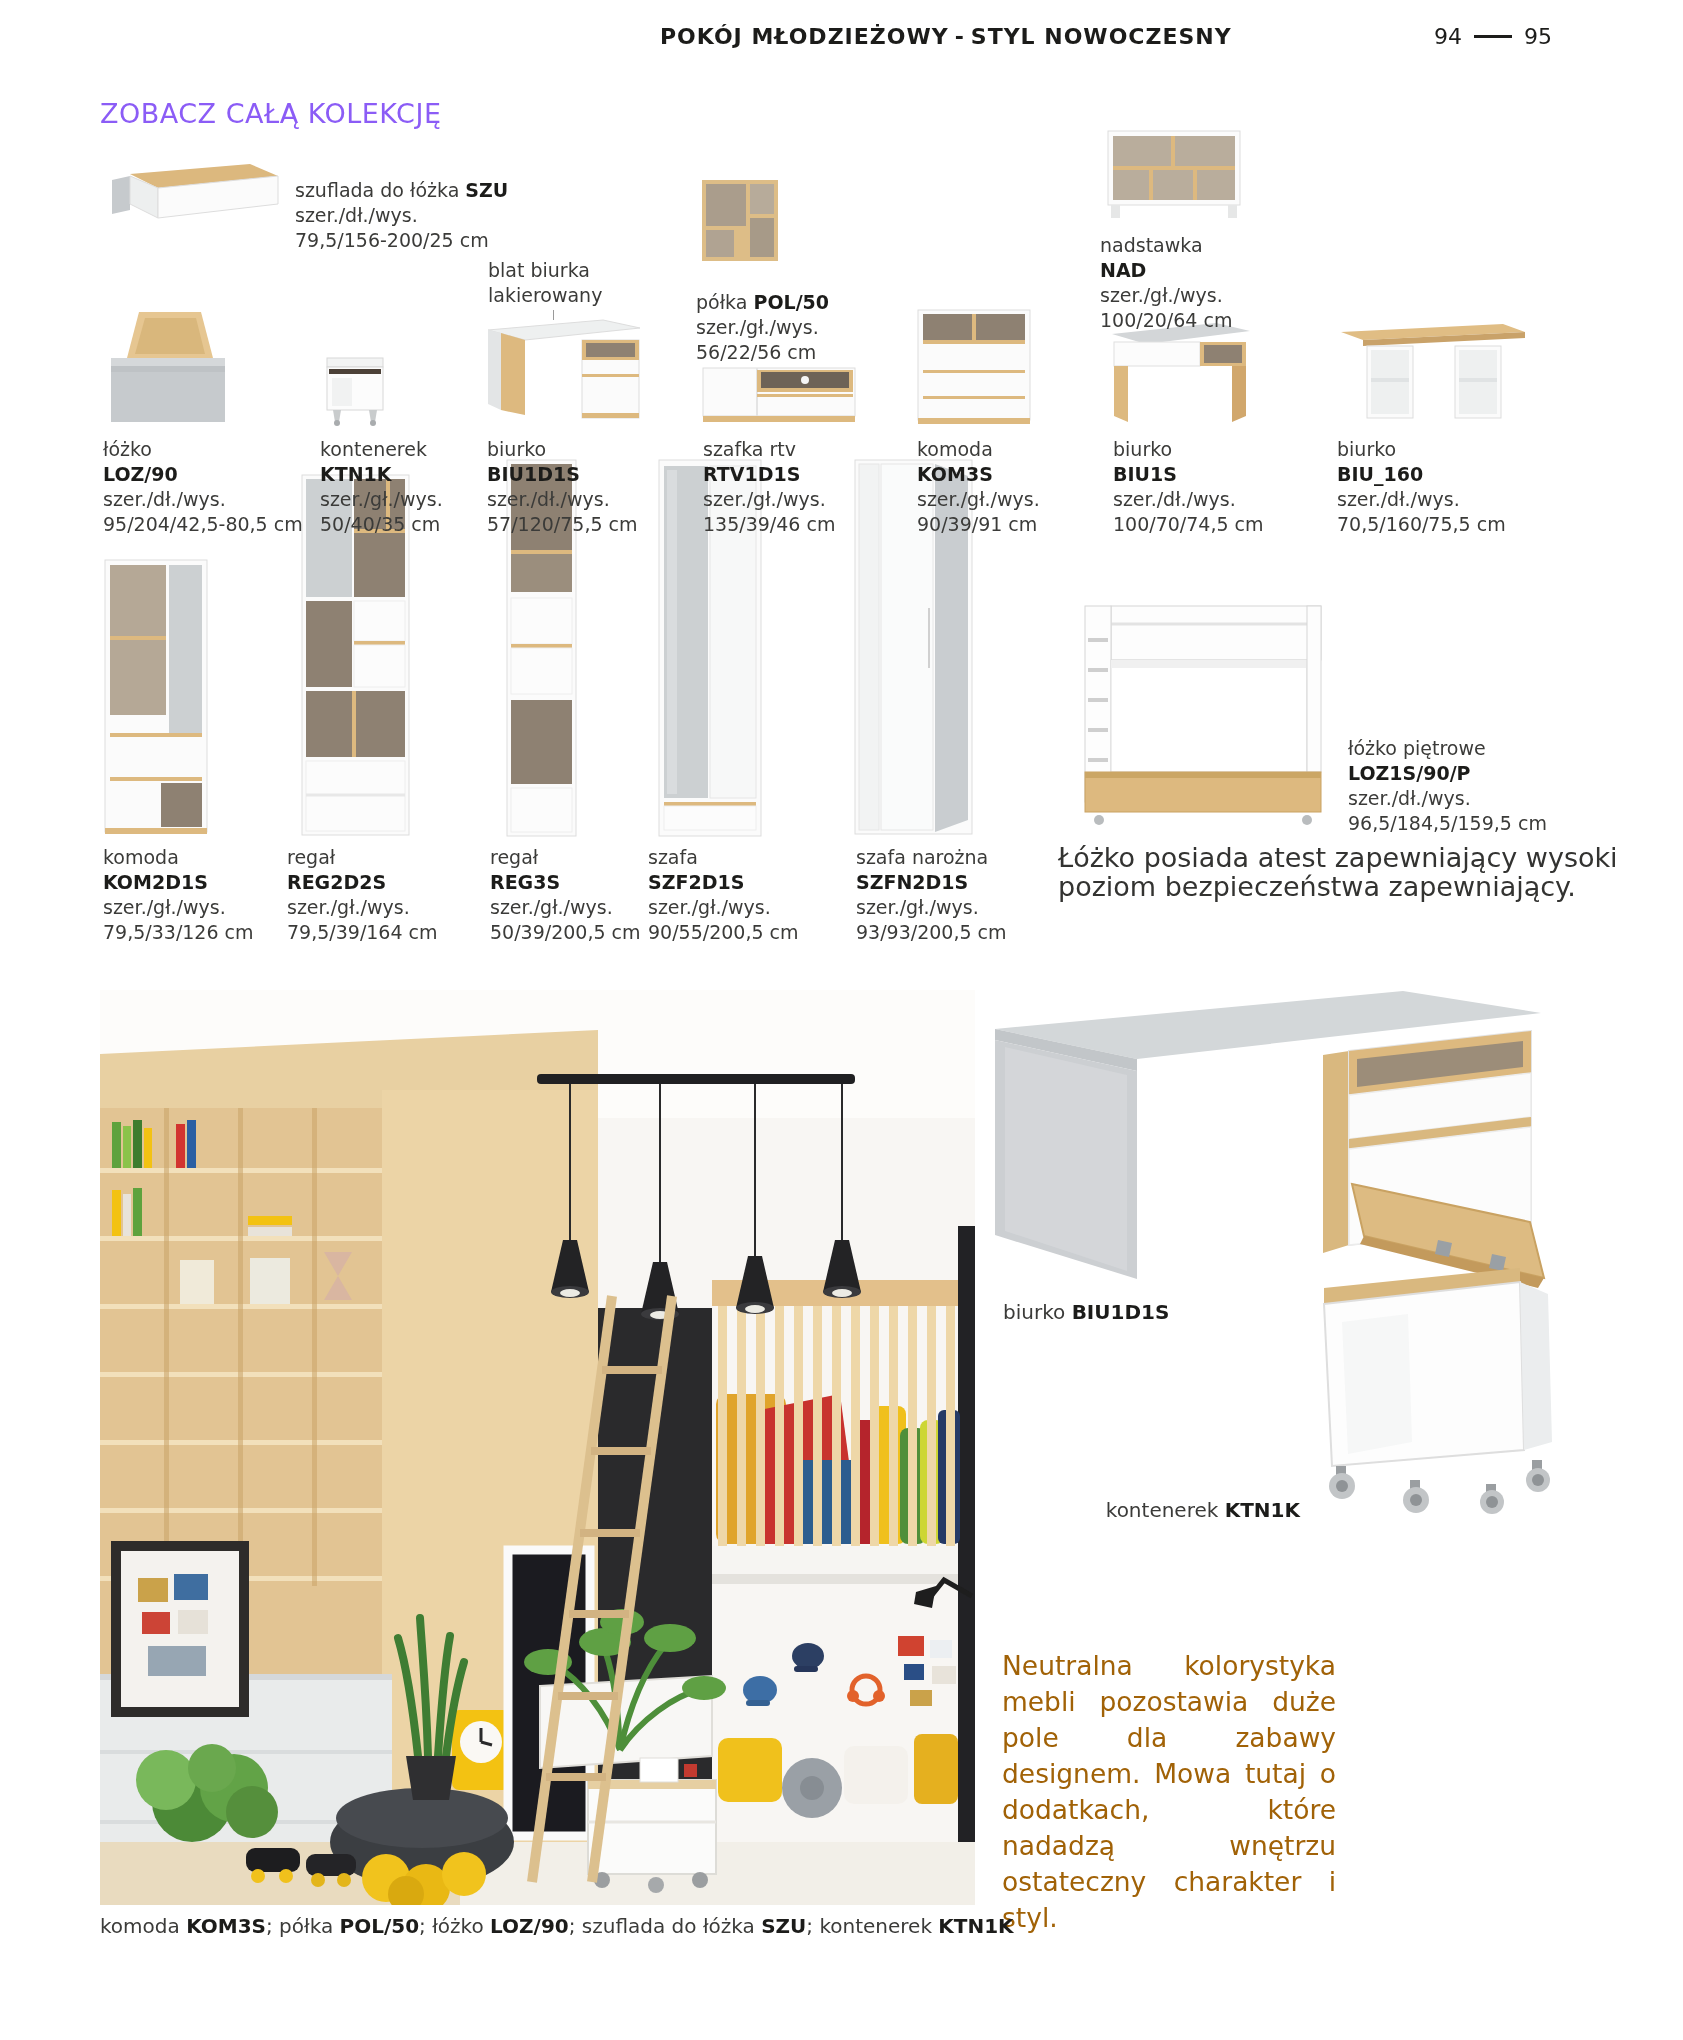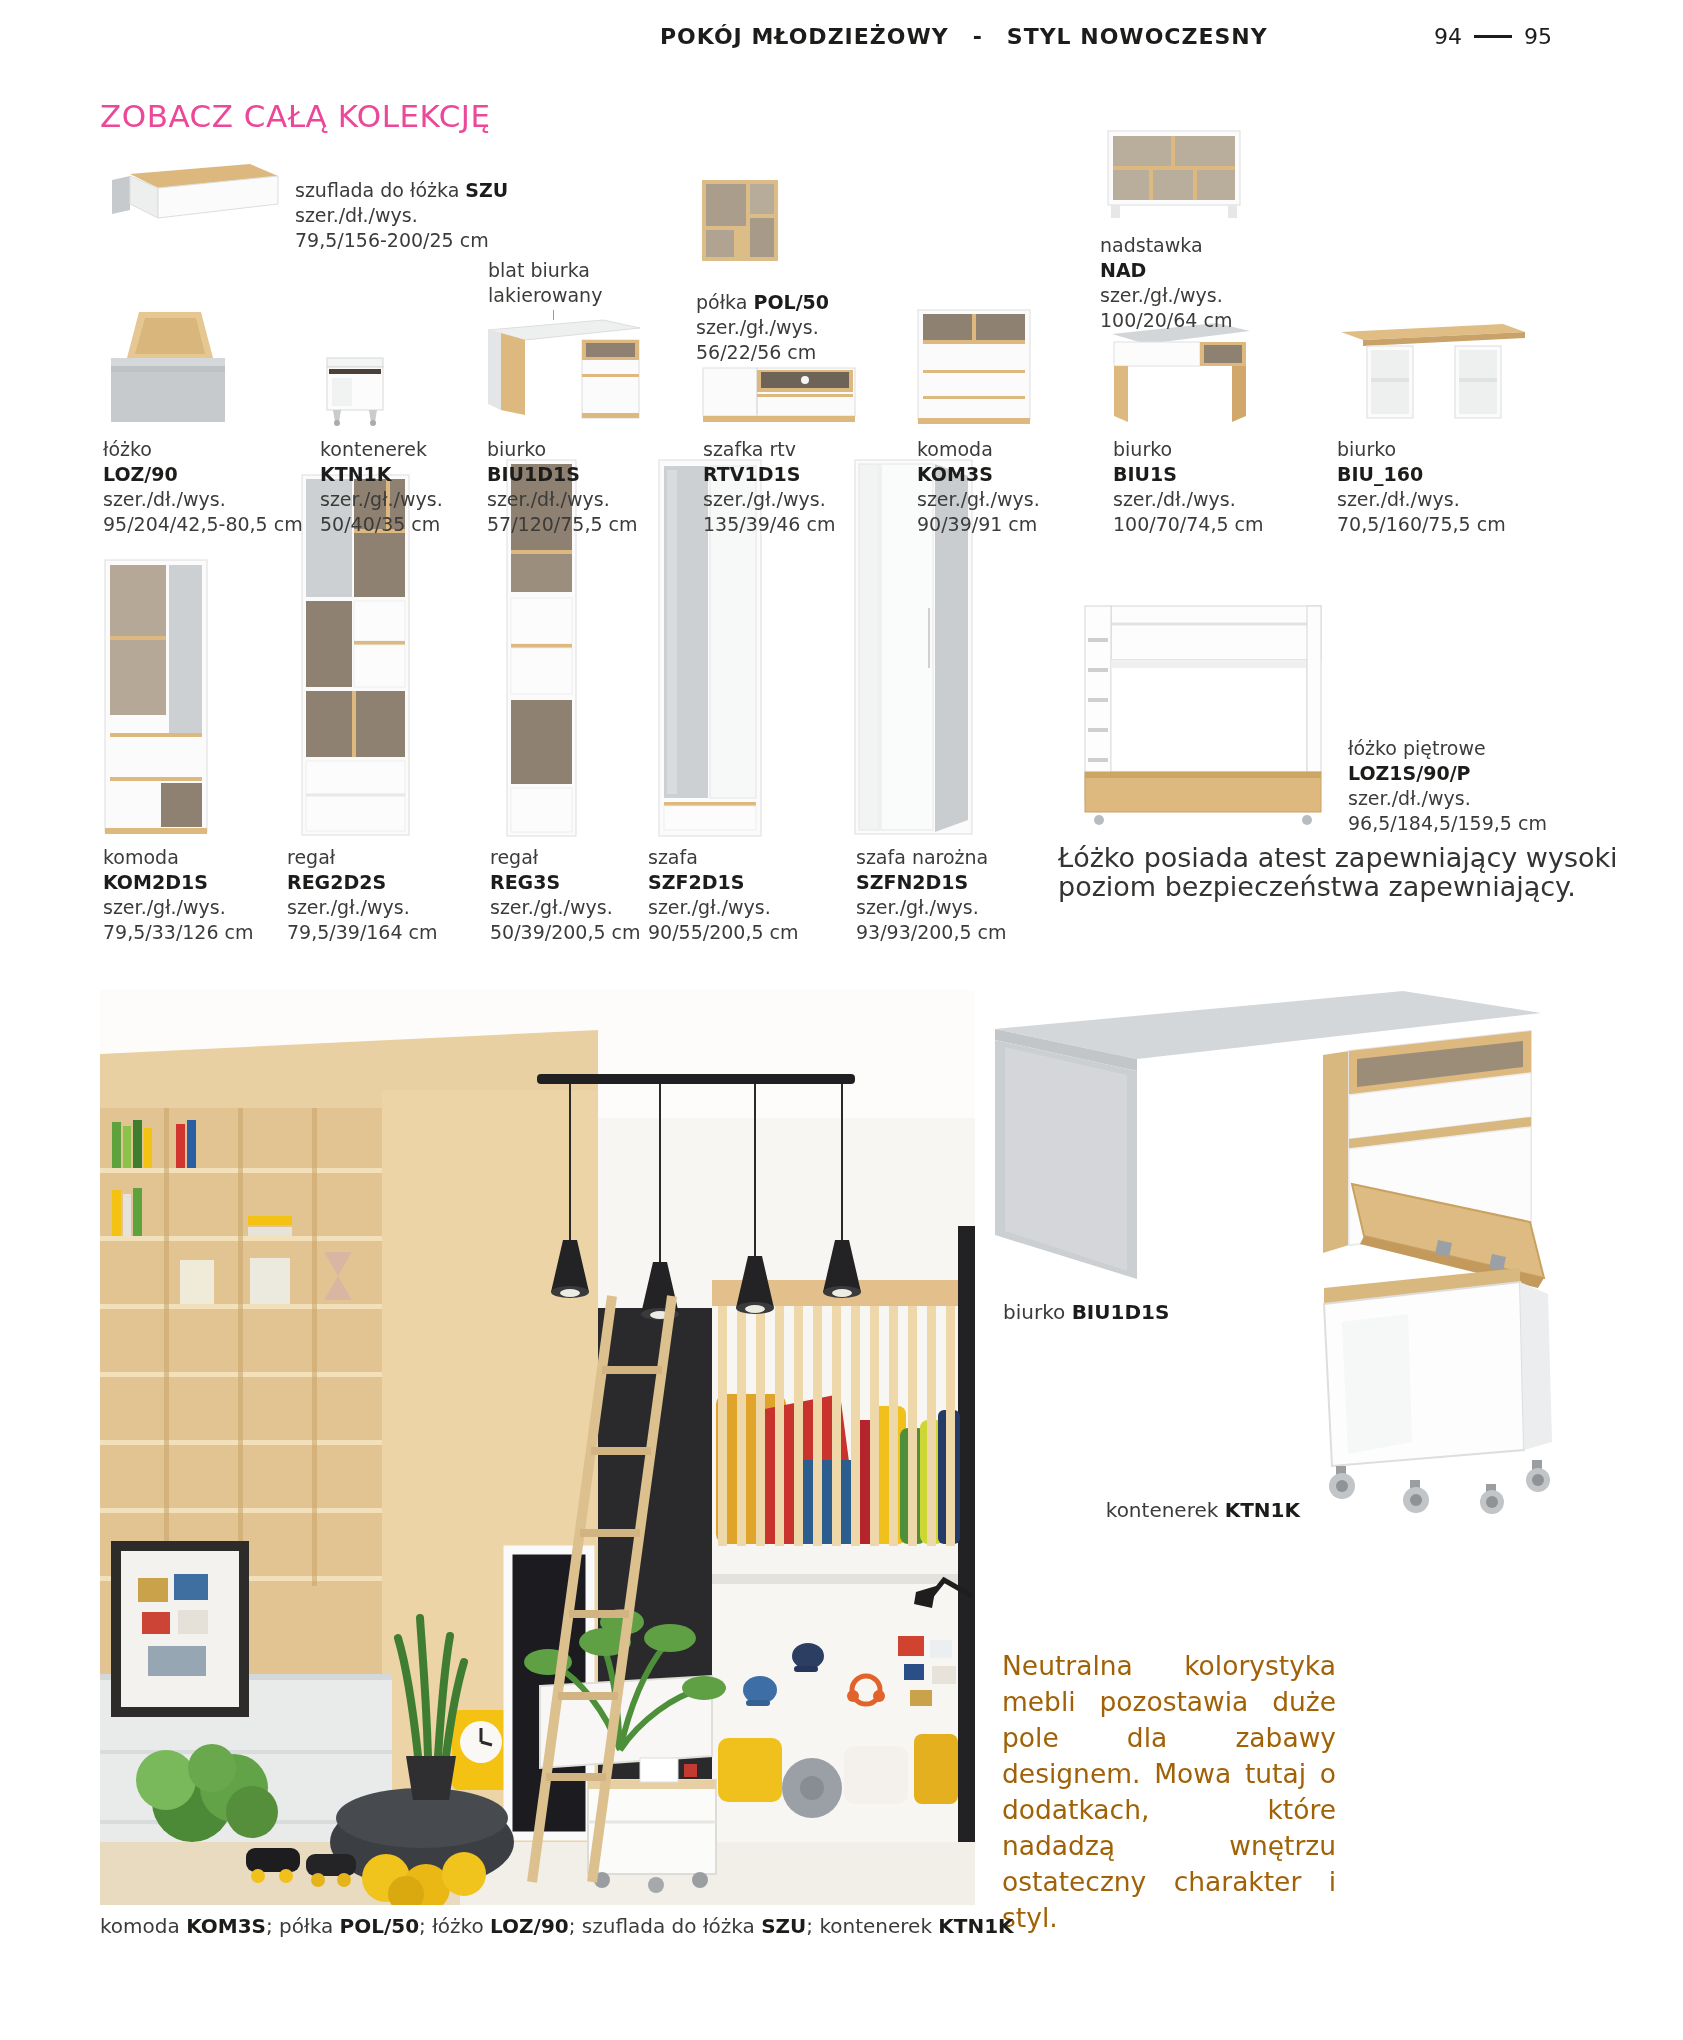--- a/index.html
+++ b/index.html
@@ -1,24 +1,24 @@
 <!DOCTYPE html>
 <html><head>
 <meta charset="utf-8">
 <style>
   html,body{margin:0;padding:0;background:#ffffff;}
   body{font-family:"DejaVu Sans","Liberation Sans",sans-serif;color:#3b3b39;}
   .page{position:relative;width:1683px;height:2040px;background:#fff;overflow:hidden;}
   .abs{position:absolute;}
-  .hdr{position:absolute;left:660px;top:24px;display:flex;gap:24px;align-items:center;
+  .hdr{position:absolute;left:660px;top:24px;display:flex;gap:6px;align-items:center;
        font-weight:700;font-size:22px;letter-spacing:1px;color:#1c1c1a;}
   .pages{position:absolute;left:1434px;top:24px;display:flex;gap:12px;align-items:center;
        font-weight:400;font-size:22px;color:#1c1c1a;}
   .pgdash{display:inline-block;width:38px;height:3px;background:#1c1c1a;}
-  .coll-head{position:absolute;left:100px;top:98px;font-size:31px;letter-spacing:.5px;color:#ec4899;text-align:right;}
+  .coll-head{position:absolute;left:100px;top:98px;font-size:27px;letter-spacing:.5px;color:#8b5cf6;text-align:right;}
   .pinfo{position:absolute;font-size:19px;line-height:25px;color:#3b3b39;}
   .pinfo b,.cd{font-weight:700;color:#1c1c1a;}
   .cd{display:block;}
   .annot{position:absolute;font-size:19px;line-height:25px;color:#3b3b39;}
   .ptr{position:absolute;width:1px;background:#9a9a9a;}
   .note{position:absolute;font-size:27px;line-height:29px;color:#333331;}
   .plabel{position:absolute;font-size:20px;color:#3b3b39;}
   .plabel b{color:#1c1c1a;}
   .para{position:absolute;left:1002px;top:1648px;width:334px;font-size:26.5px;line-height:36px;
         text-align:justify;color:#a16207;}

